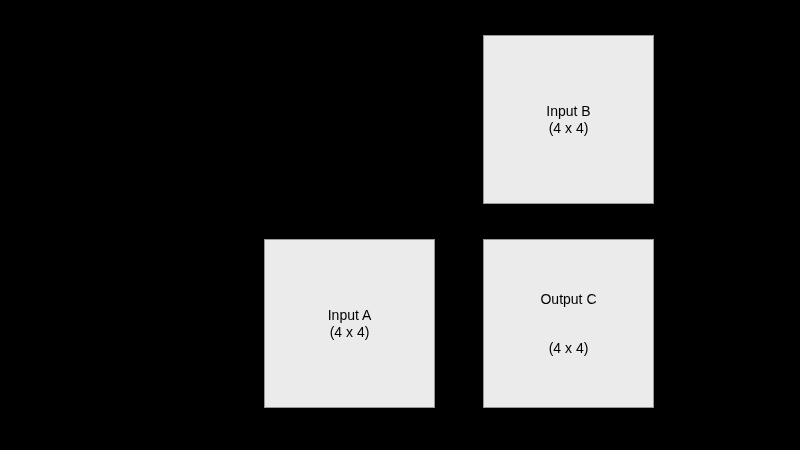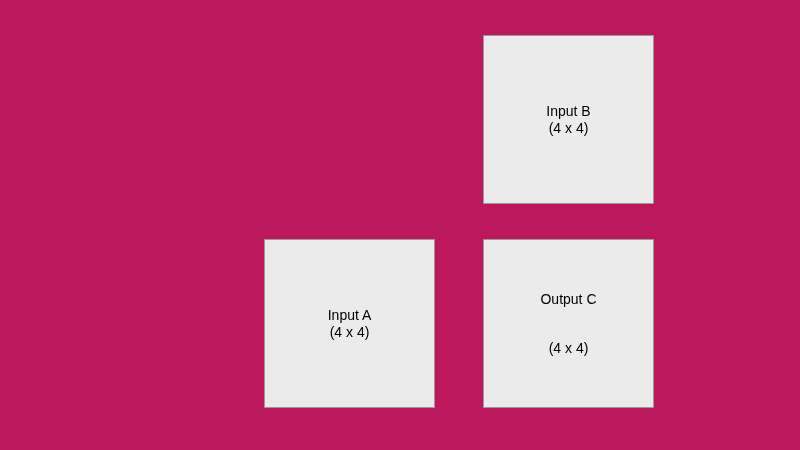--- a/index.html
+++ b/index.html
@@ -5,21 +5,21 @@
     html, body {
       margin: 0;
       padding: 0;
       background: #ffffff;
       font-family: "Liberation Sans", sans-serif;
     }
     .canvas {
       position: relative;
       width: 800px;
       height: 450px;
-      background: #be185d;
+      background: #000000;
       overflow: hidden;
     }
     .node {
       position: absolute;
       box-sizing: border-box;
       width: 171px;
       height: 169px;
       background: #ebebeb;
       border: 1px solid #999999;
       display: flex;

